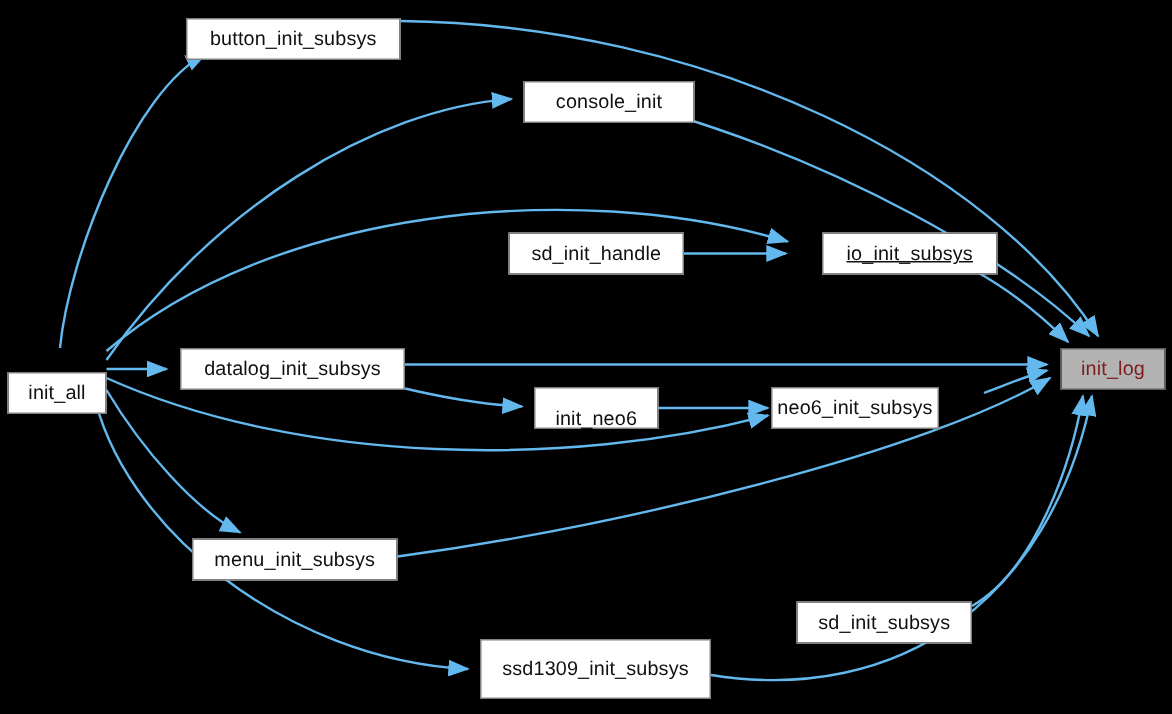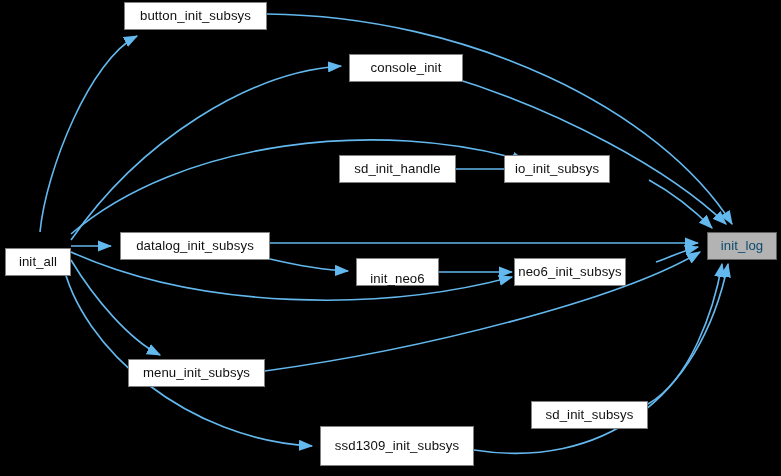--- a/index.html
+++ b/index.html
@@ -35,21 +35,21 @@
     display: flex;
     align-items: center;
     justify-content: center;
     white-space: nowrap;
     letter-spacing: 0.1px;
     z-index: 5;
   }
   .node.highlight {
     background: #b3b3b3;
     border: 1px solid #606060;
-    color: #0c4a6e;
+    color: #7f1d1d;
   }
 </style>
 </head>
 <body>
 
 <div id="graph-canvas">
 
   <svg id="edge-layer" viewBox="0 0 781 476" xmlns="http://www.w3.org/2000/svg">
     <defs>
       <marker id="arrow" markerWidth="9" markerHeight="7" refX="8.2" refY="3.5" orient="auto" markerUnits="strokeWidth">
@@ -72,30 +72,30 @@
         <path d="M 270,259 C 300,266 325,270 348,271" fill="none" stroke="#63b8ee" stroke-width="1.6" marker-end="url(#arrow)"></path>
         <path d="M 439,272 L 512,272" fill="none" stroke="#63b8ee" stroke-width="1.6" marker-end="url(#arrow)"></path>
         <path d="M 656,262 C 672,256 686,250 698,247" fill="none" stroke="#63b8ee" stroke-width="1.6" marker-end="url(#arrow)"></path>
         <path d="M 265,371 C 420,350 620,300 700,252" fill="none" stroke="#63b8ee" stroke-width="1.6" marker-end="url(#arrow)"></path>
         <path d="M 648,404 C 690,380 714,310 722,264" fill="none" stroke="#63b8ee" stroke-width="1.6" marker-end="url(#arrow)"></path>
         <path d="M 474,450 C 600,470 700,400 728,264" fill="none" stroke="#63b8ee" stroke-width="1.6" marker-end="url(#arrow)"></path>
       </g>
   </svg>
 
   <div id="node-group">
-      <div class="node" style="left: 124px; top: 2px; width: 143px; height: 28px;">
+      <div class="node" style="left: 124px; top: 12px; width: 143px; height: 28px;">
         <span>button_init_subsys</span>
       </div>
       <div class="node" style="left: 349px; top: 54px; width: 114px; height: 28px;">
         <span>console_init</span>
       </div>
       <div class="node" style="left: 339px; top: 155px; width: 117px; height: 28px;">
         <span>sd_init_handle</span>
       </div>
-      <div class="node" style="left: 504px; top: 155px; width: 106px; height: 28px;">
+      <div class="node" style="left: 548px; top: 155px; width: 117px; height: 28px; text-decoration: underline;">
         <span>io_init_subsys</span>
       </div>
       <div class="node" style="left: 5px; top: 232px; width: 66px; height: 28px; margin-top: 16px;">
         <span>init_all</span>
       </div>
       <div class="node" style="left: 120px; top: 232px; width: 150px; height: 28px;">
         <span>datalog_init_subsys</span>
       </div>
       <div class="node highlight" style="left: 707px; top: 232px; width: 70px; height: 28px;">
         <span>init_log</span>

